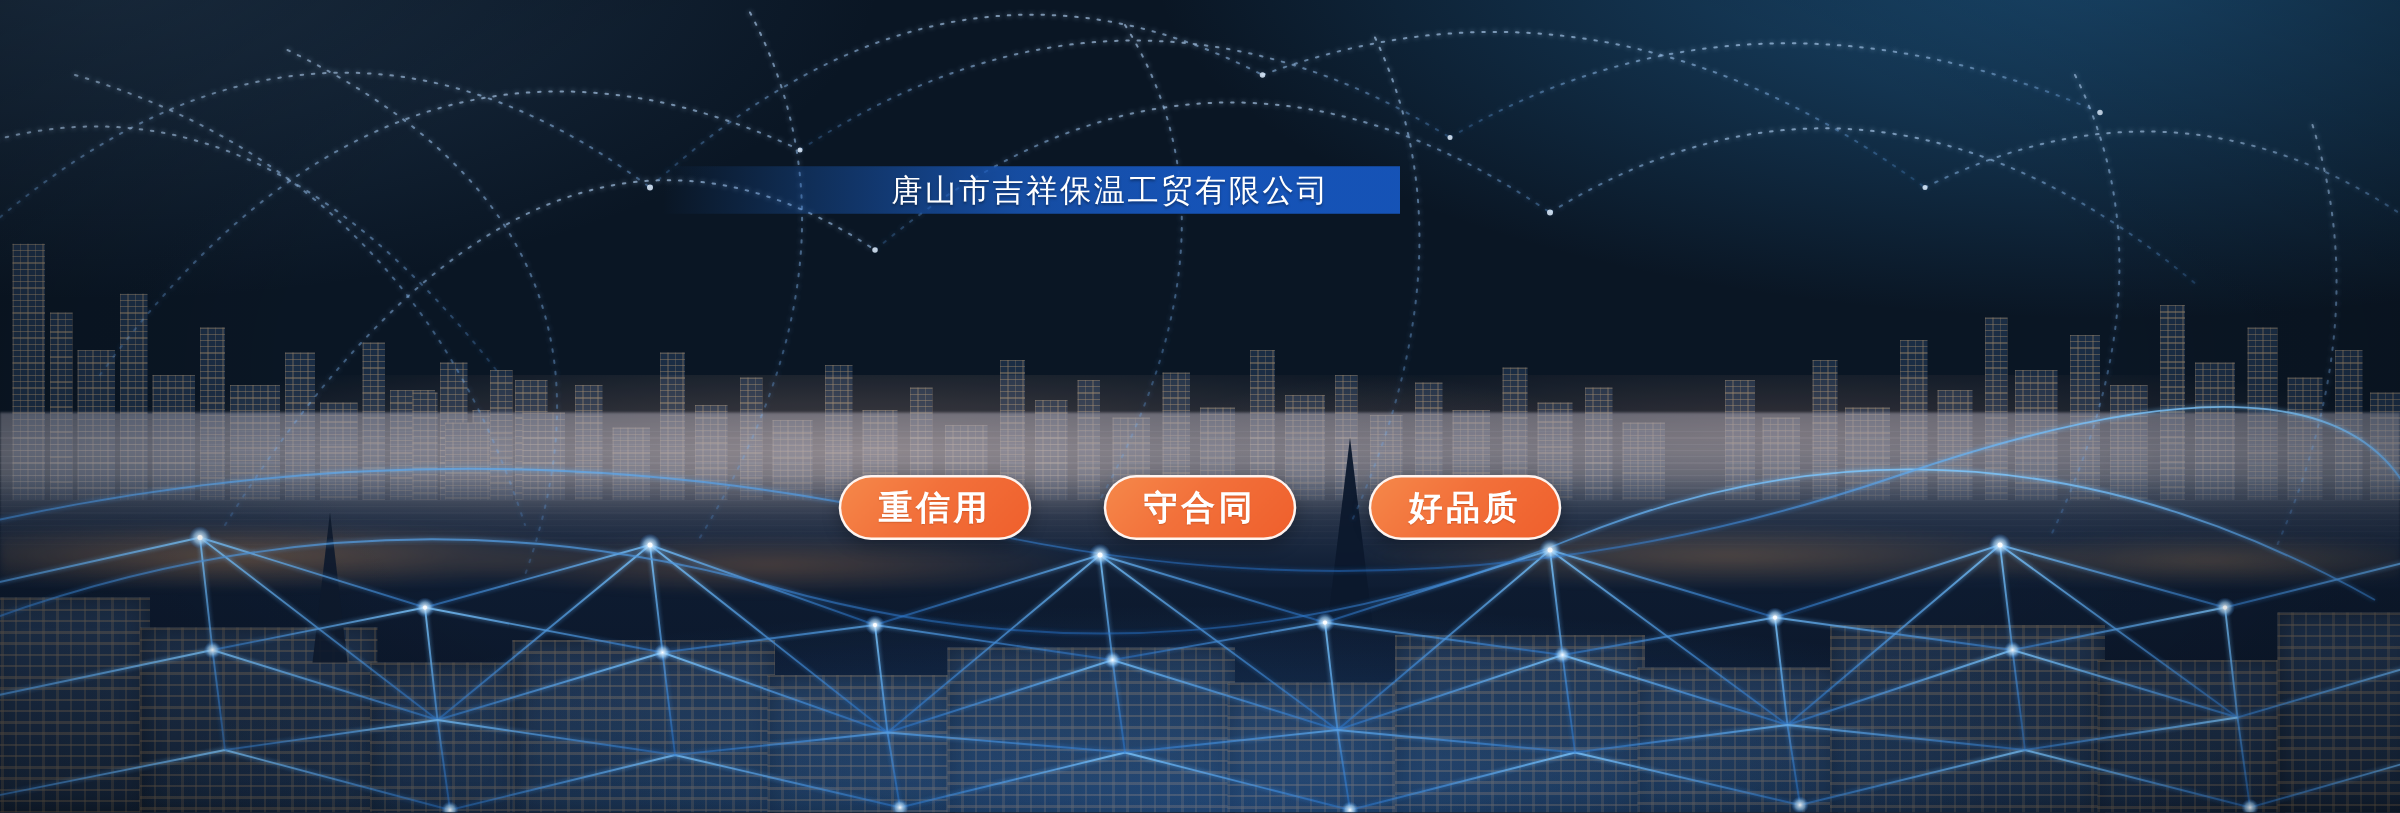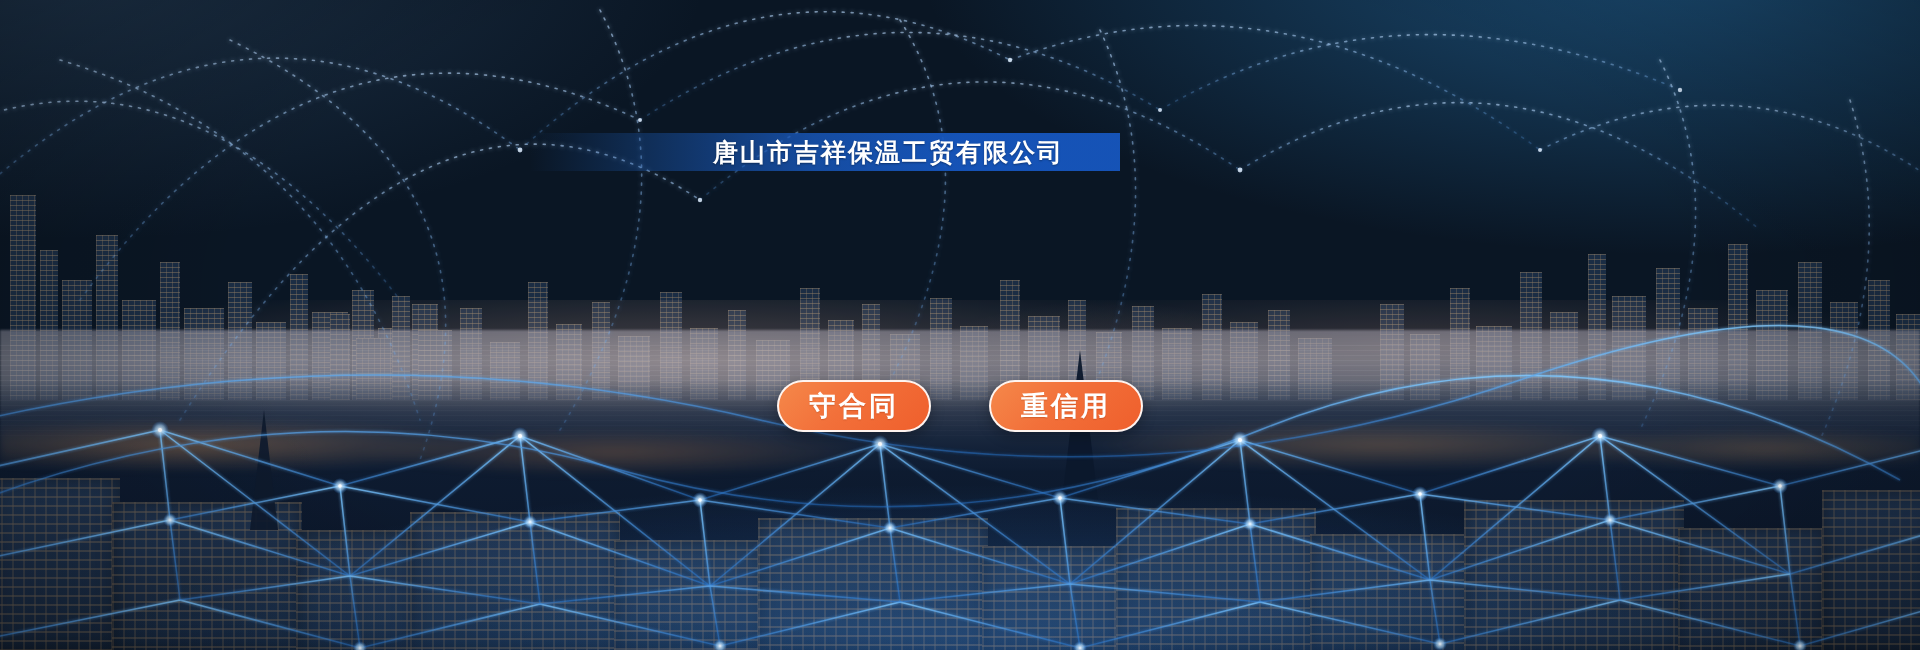--- a/index.html
+++ b/index.html
@@ -155,21 +155,21 @@
       rgba(28,95,190,0.30) 18%,
       rgba(24,88,188,0.82) 48%,
       rgba(22,86,190,0.95) 72%,
       rgba(22,86,190,0.95) 100%);
     display:flex; align-items:center; justify-content:flex-end;
     padding-right:56px;
   }
   .company-name{
     color:#ffffff;
     font-size:25px;
-    font-weight:700;
+    font-weight:400;
     letter-spacing:2px;
     white-space:nowrap;
     text-shadow:0 1px 2px rgba(0,0,0,.35);
   }
 
   
   .headline{
     position:absolute;
     left:0; right:0; top:182px;
     text-align:center;
@@ -453,21 +453,24 @@
 
   <div class="content">
 
     <div class="company-bar">
       <span class="company-name">唐山市吉祥保温工贸有限公司</span>
     </div>
 
 
     <div class="pill-row">
       <div class="pill">
+        <span>重信用</span>
+      </div>
+      <div class="pill">
         <span>守合同</span>
       </div>
       <div class="pill">
-        <span>重信用</span>
+        <span>好品质</span>
       </div>
     </div>
 
   </div>
 </div>
 
 </body></html>

